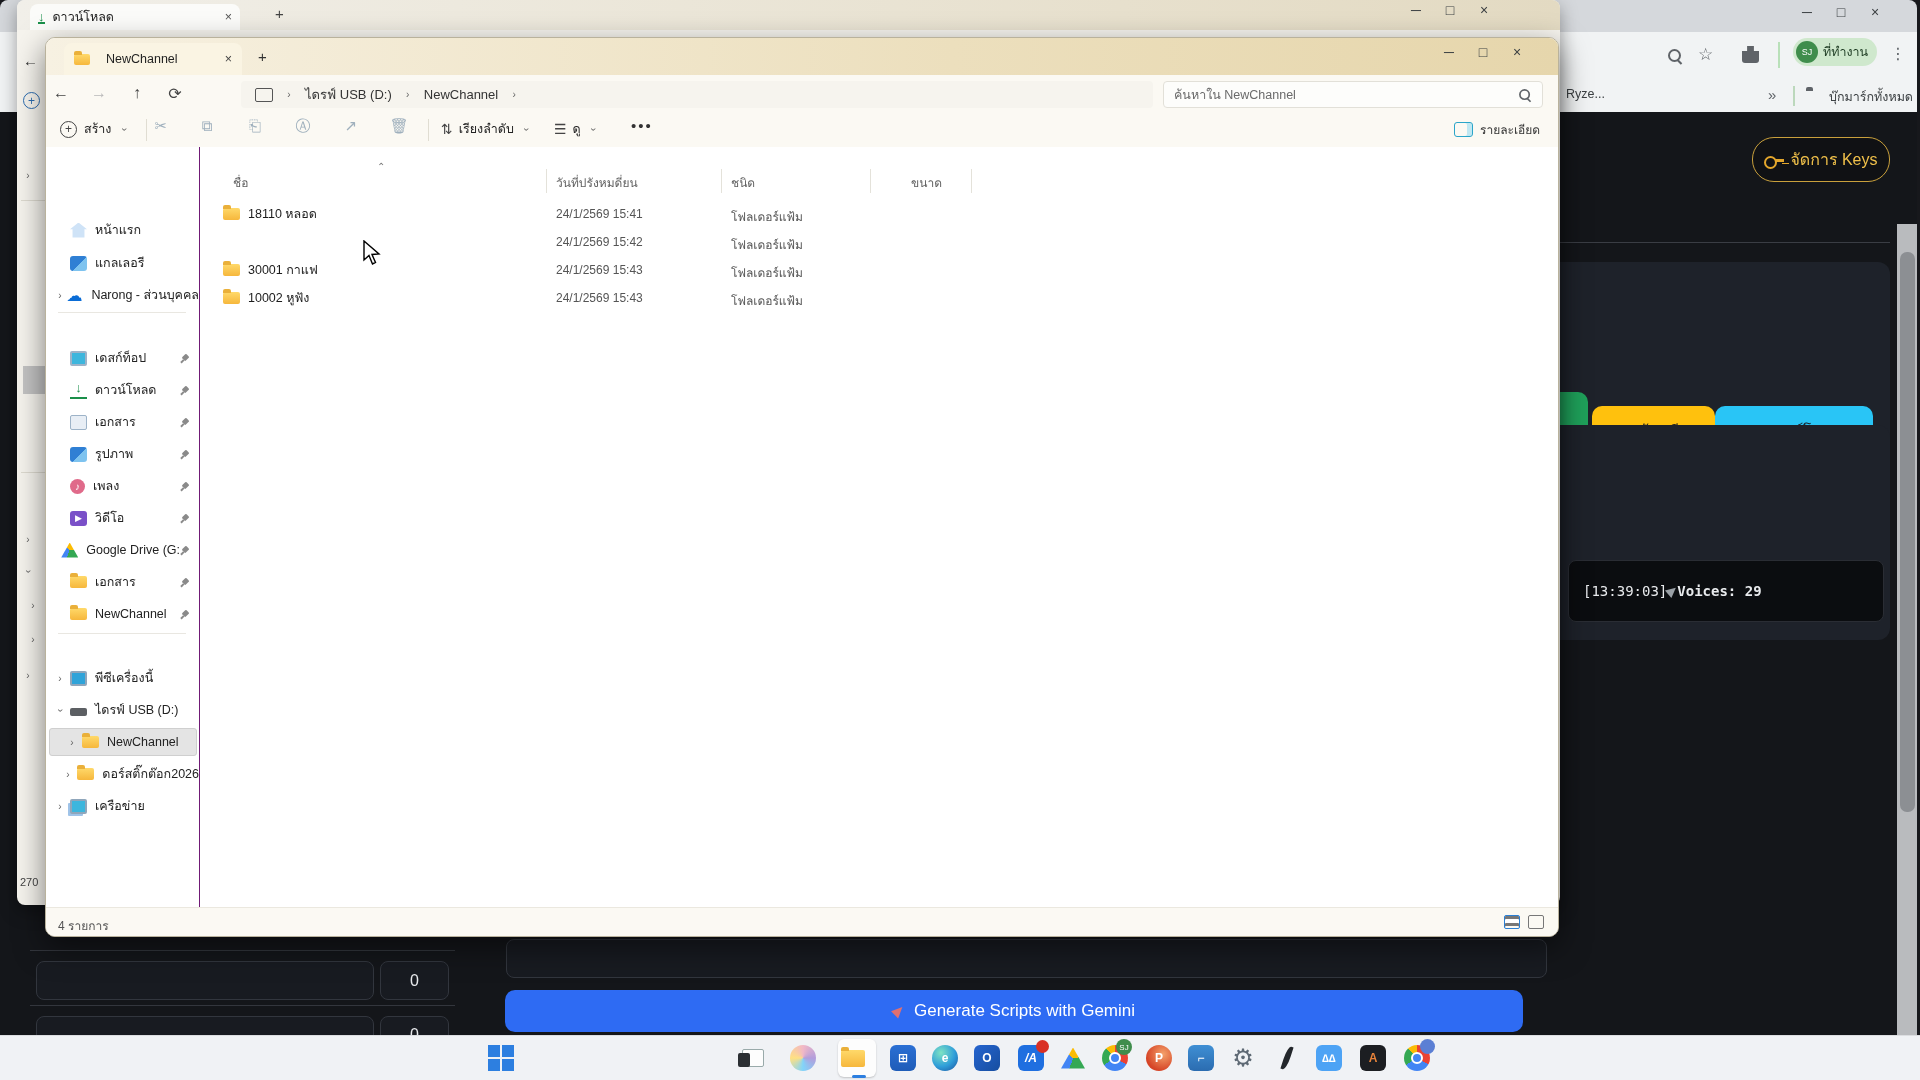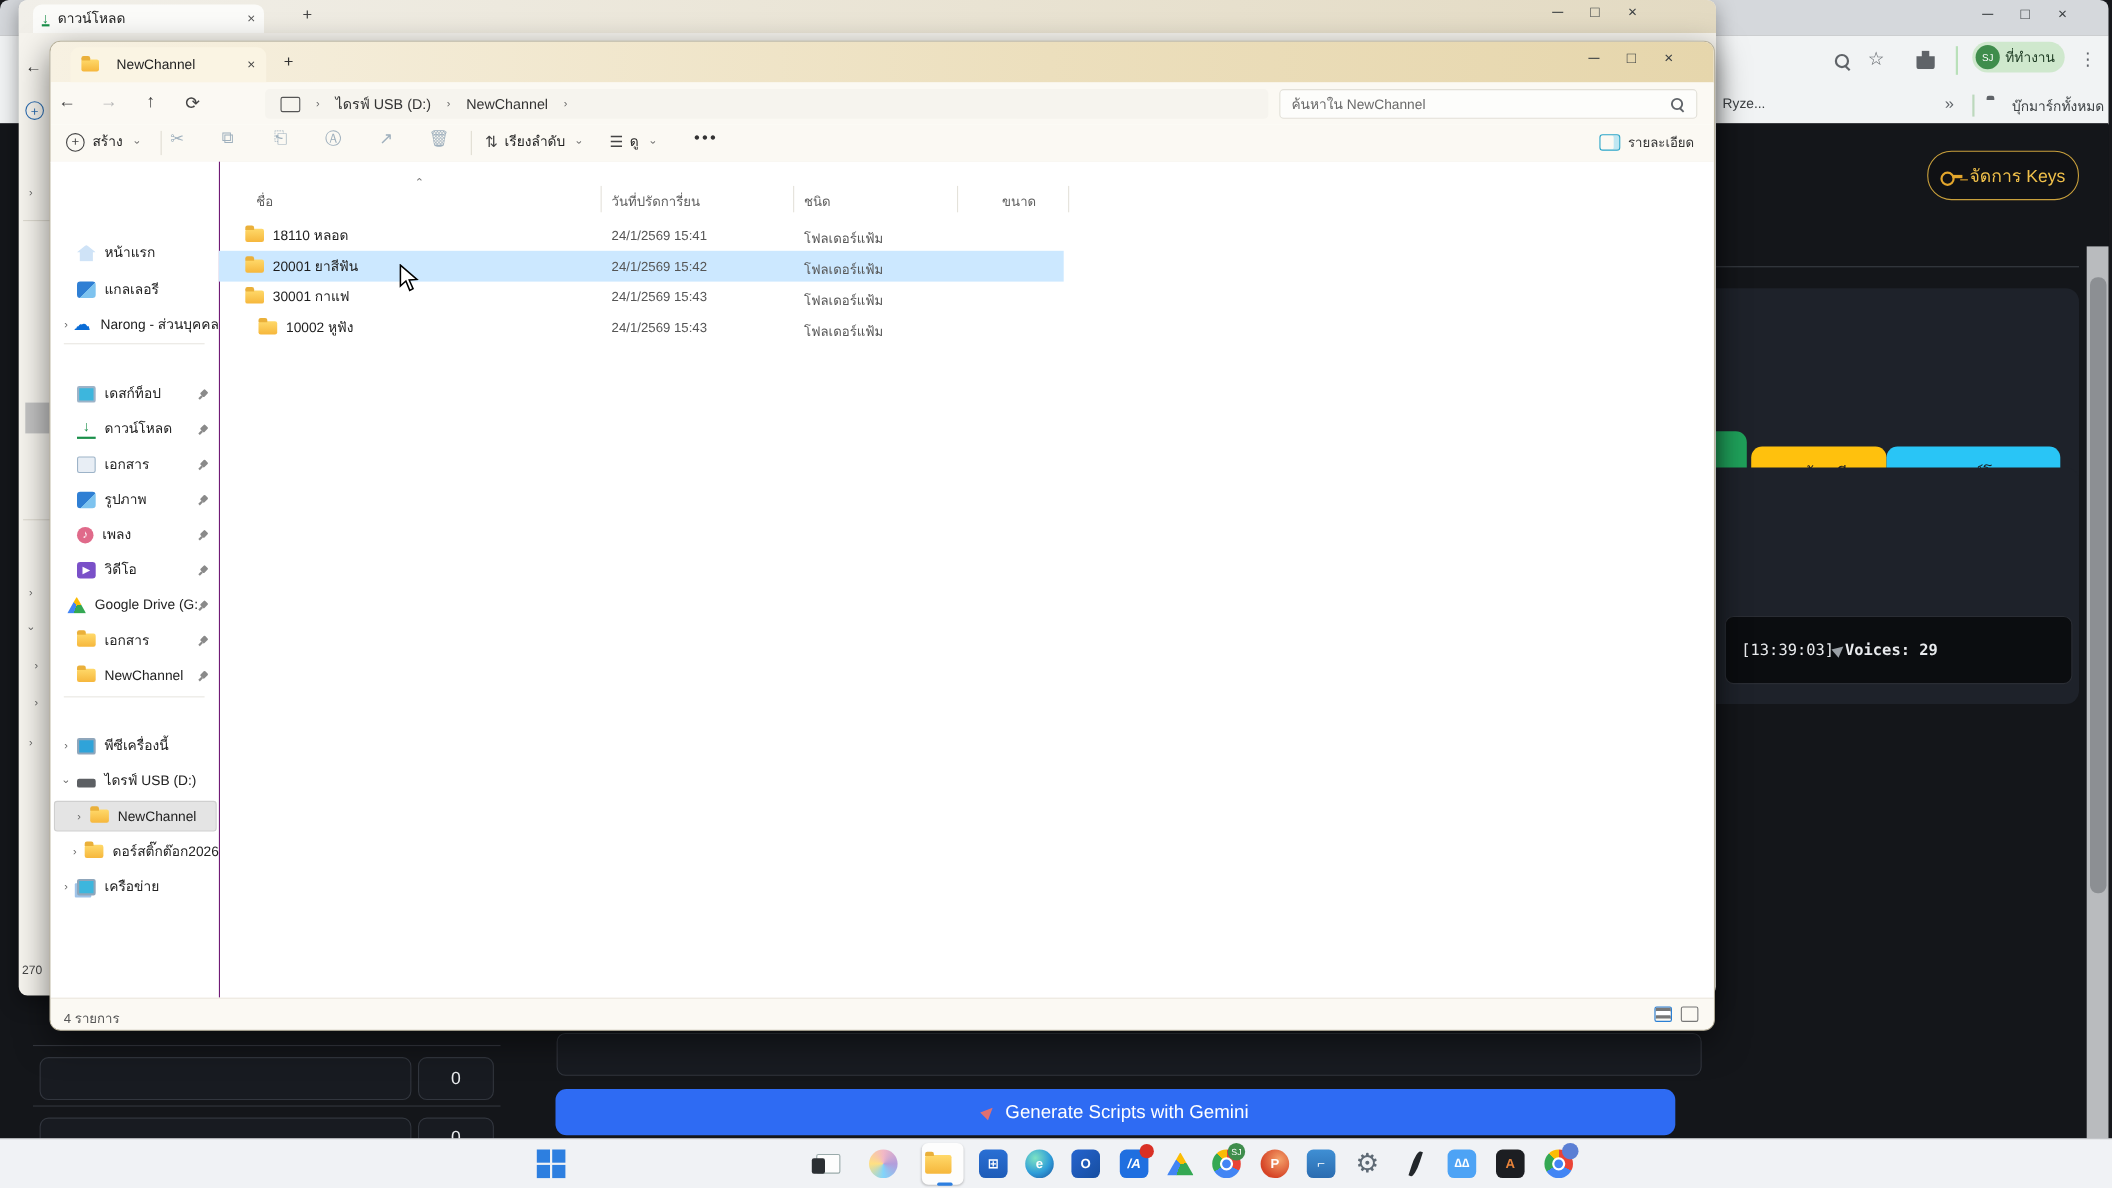--- a/index.html
+++ b/index.html
@@ -379,53 +379,48 @@
           <span class="chev" style="margin-left:8px;">›</span>
             <span style="width:4px;"></span>
             <span class="sideicon ic-net"></span>
             <span>เครือข่าย</span>
         </div>
       </div>
 
       <div class="ex-list">
         <span class="abs" style="left:178px;top:14px;font-size:10px;color:#777;">⌃</span>
         <span class="col-h" style="left:34px;">ชื่อ</span>
-        <span class="col-h" style="left:357px;">วันที่ปรัดการี่ยน</span>
+        <span class="col-h" style="left:357px;">วันที่ปรังหมดี่ยน</span>
         <span class="col-h" style="left:532px;">ชนิด</span>
         <span class="col-h" style="left:682px;margin-left:30px;">ขนาด</span>
         <div class="col-div" style="left:347px;"></div>
         <div class="col-div" style="left:522px;"></div>
         <div class="col-div" style="left:671px;"></div>
         <div class="col-div" style="left:772px;"></div>
 
         <div class="file-row" style="top:53px;">
           <span style="width:24px;"></span>
             <span class="sideicon ic-folder" style="height:12px;"></span>
             <span>18110 หลอด</span>
         </div>
         <span class="frow-date" style="left:357px;top:60px;">24/1/2569 15:41</span>
         <span class="frow-date" style="left:532px;top:60px;">โฟลเดอร์แฟ้ม</span>
 
-        <div class="file-row" style="top:81px;background:#cce8ff;">
-          <span style="width:24px;"></span>
-            <span class="sideicon ic-folder" style="height:12px;"></span>
-            <span>20001 ยาสีฟัน</span>
-        </div>
         <span class="frow-date" style="left:357px;top:88px;">24/1/2569 15:42</span>
         <span class="frow-date" style="left:532px;top:88px;">โฟลเดอร์แฟ้ม</span>
 
         <div class="file-row" style="top:109px;">
           <span style="width:24px;"></span>
             <span class="sideicon ic-folder" style="height:12px;"></span>
             <span>30001 กาแฟ</span>
         </div>
         <span class="frow-date" style="left:357px;top:116px;">24/1/2569 15:43</span>
         <span class="frow-date" style="left:532px;top:116px;">โฟลเดอร์แฟ้ม</span>
 
-        <div class="file-row" style="top:137px;margin-left:12px;">
+        <div class="file-row" style="top:137px;">
           <span style="width:24px;"></span>
             <span class="sideicon ic-folder" style="height:12px;"></span>
             <span>10002 หูฟัง</span>
         </div>
         <span class="frow-date" style="left:357px;top:144px;">24/1/2569 15:43</span>
         <span class="frow-date" style="left:532px;top:144px;">โฟลเดอร์แฟ้ม</span>
       </div>
     </div>
 
     <div class="ex-status">

